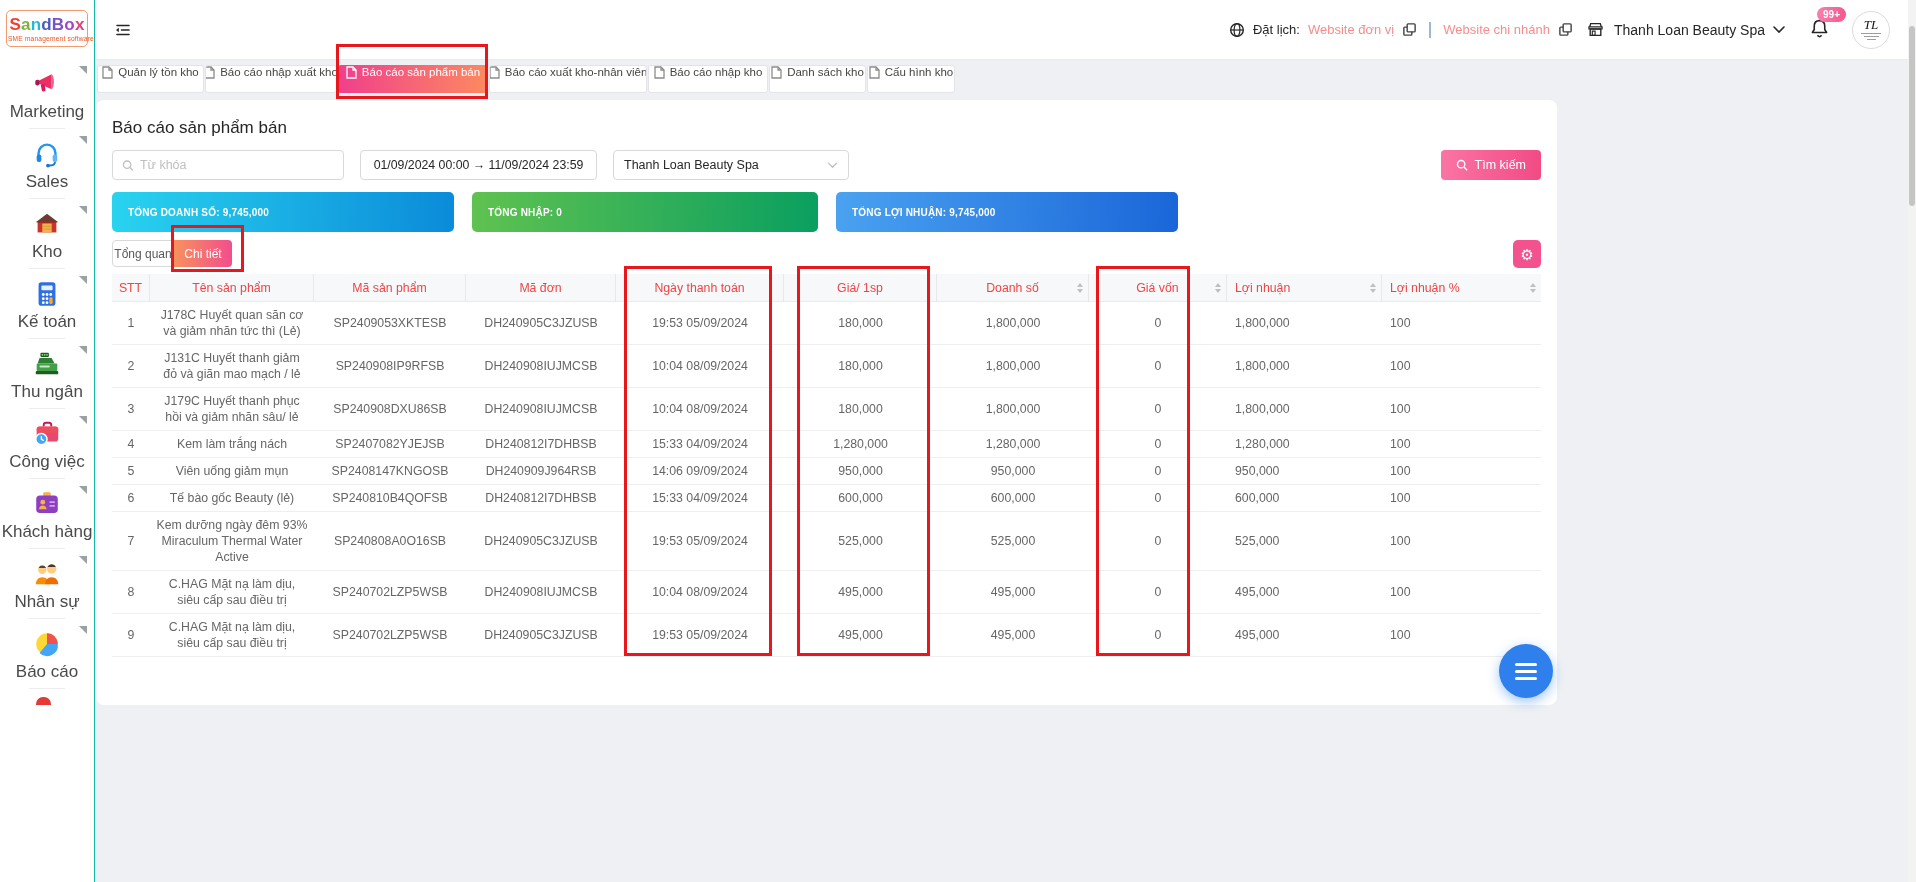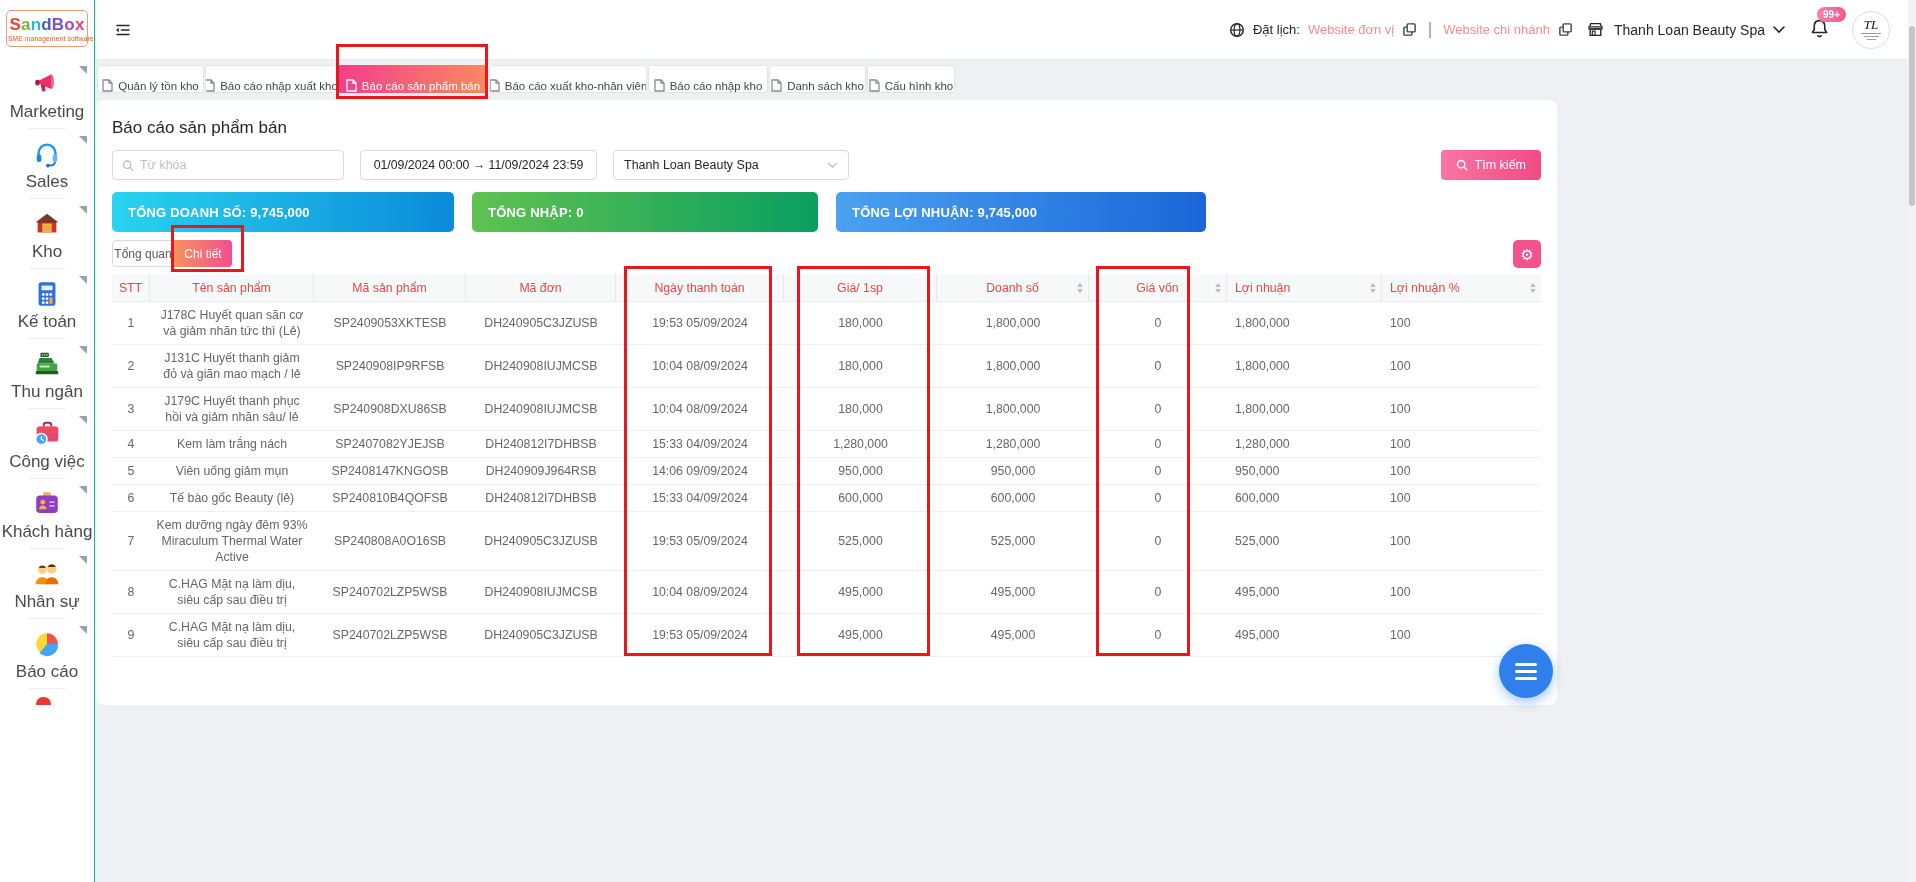--- a/index.html
+++ b/index.html
@@ -30,41 +30,41 @@
   .branch-name{font-size:14px;margin-left:2px}
   .bell-wrap{position:relative;margin-left:16px;margin-right:14px;cursor:pointer}
   .badge{position:absolute;top:-11px;right:-16px;background:linear-gradient(92deg,#fa7fae,#f5578d);color:#fff;font-size:10px;font-weight:bold;padding:2px 6px;border-radius:9px;line-height:11px}
   .avatar{width:38px;height:38px;border-radius:50%;background:#fff;border:1px solid #dcdcdc;display:flex;flex-direction:column;align-items:center;justify-content:center;cursor:pointer}
   .av-tl{font-family:"Liberation Serif","DejaVu Serif",serif;font-style:italic;font-size:13px;line-height:12px;color:#111}
   .av-line{height:1.5px;background:#9e9e9e;margin-top:1.5px}
   .av-l1{width:20px}.av-l2{width:15px}.av-l3{width:9px}
 
   
   .tabbar{height:40px;padding:5px 0 0 1px;display:flex;align-items:flex-start}
-  .tab{height:28px;background:#fff;border:1px solid #e2e4e8;display:flex;align-items:flex-end;justify-content:center;gap:5px;font-size:11.5px;color:#454545;border-radius:3px;margin-right:1px;white-space:nowrap;overflow:hidden;cursor:pointer;padding:0 3px}
+  .tab{height:28px;background:#fff;border:1px solid #e2e4e8;display:flex;align-items:flex-start;justify-content:center;gap:5px;font-size:11.5px;color:#454545;border-radius:3px;margin-right:1px;white-space:nowrap;overflow:hidden;cursor:pointer;padding:0 3px}
   .tab:nth-child(1){width:107px}.tab:nth-child(2){width:132px}.tab:nth-child(3){width:150px}
   .tab:nth-child(4){width:158px}.tab:nth-child(5){width:120px}.tab:nth-child(6){width:97px}.tab:nth-child(7){width:88px}
   .tab .tab-doc{color:#8c8c8c;flex:0 0 auto}
   .tab.active{background:linear-gradient(92deg,#f13f8c,#fc8a60);color:#fff;border-color:transparent}
   .tab.active .tab-doc{color:#fff}
 
   
   .card{width:1461px;min-height:605px;background:#fff;border-radius:8px;padding:14px 16px}
   .page-title{font-size:17px;font-weight:500;color:#262626;margin:4px 0 12px}
   .filter-row{display:flex;align-items:center;gap:16px;height:30px}
   .kw-wrap{width:232px;height:30px;border:1px solid #d9d9d9;border-radius:4px;display:flex;align-items:center;padding:0 9px;gap:6px;background:#fff}
   .kw{border:0;outline:0;width:100%;font-size:12.5px;color:#262626;background:transparent}
   .kw::placeholder{color:#bfbfbf}
   .date-box{width:237px;height:30px;border:1px solid #d9d9d9;border-radius:4px;display:flex;align-items:center;justify-content:center;font-size:12.3px;color:#262626;cursor:pointer}
   .select-box{width:236px;height:30px;border:1px solid #d9d9d9;border-radius:4px;display:flex;align-items:center;justify-content:space-between;padding:0 10px;font-size:12.5px;color:#262626;cursor:pointer}
   .btn-search{margin-left:auto;height:30px;padding:0 15px;border:0;border-radius:4px;background:linear-gradient(92deg,#fa75a4,#f24a84);color:#fff;font-size:12.5px;display:flex;align-items:center;gap:7px;cursor:pointer}
 
   .summary-row{display:flex;gap:18px;margin:12px 0 8px}
-  .sum-card{height:40px;border-radius:5px;display:flex;align-items:center;padding:0 16px;color:#fff;font-weight:bold;font-size:13px;letter-spacing:.2px}
-  .sum-card:nth-child(1){width:342px}.sum-card:nth-child(2){width:346px}.sum-card:nth-child(3){width:370px}
+  .sum-card{height:40px;border-radius:5px;display:flex;align-items:center;padding:0 16px;color:#fff;font-weight:bold;font-size:10px;letter-spacing:.2px}
+  .sum-card:nth-child(1){width:342px}.sum-card:nth-child(2){width:346px}.sum-card:nth-child(3){width:342px}
 
   .toggle-row{display:flex;align-items:flex-start;margin:0 0 0}
   .btn-overview{width:62px;height:27px;background:#fff;border:1px solid #d9d9d9;border-radius:4px 0 0 4px;font-size:12px;color:#595959;cursor:pointer}
   .btn-detail{width:58px;height:27px;border:0;border-radius:0 4px 4px 0;background:linear-gradient(92deg,#f8925d,#f24d8d);color:#fff;font-size:12px;cursor:pointer}
   .btn-gear{margin-left:auto;width:28px;height:28px;border:0;border-radius:5px;background:#f2538f;color:#fff;font-size:15px;line-height:1;display:flex;align-items:center;justify-content:center;cursor:pointer}
 
   
   .table{margin-top:6px;width:1429px}
   .thead{display:flex;background:#f7f8fa;height:28px;border-bottom:1px solid #e9ebee}
   .th{display:flex;align-items:center;justify-content:center;font-size:12.3px;color:#ef4444;font-weight:400;position:relative;border-right:1px solid #e6e8ec}

